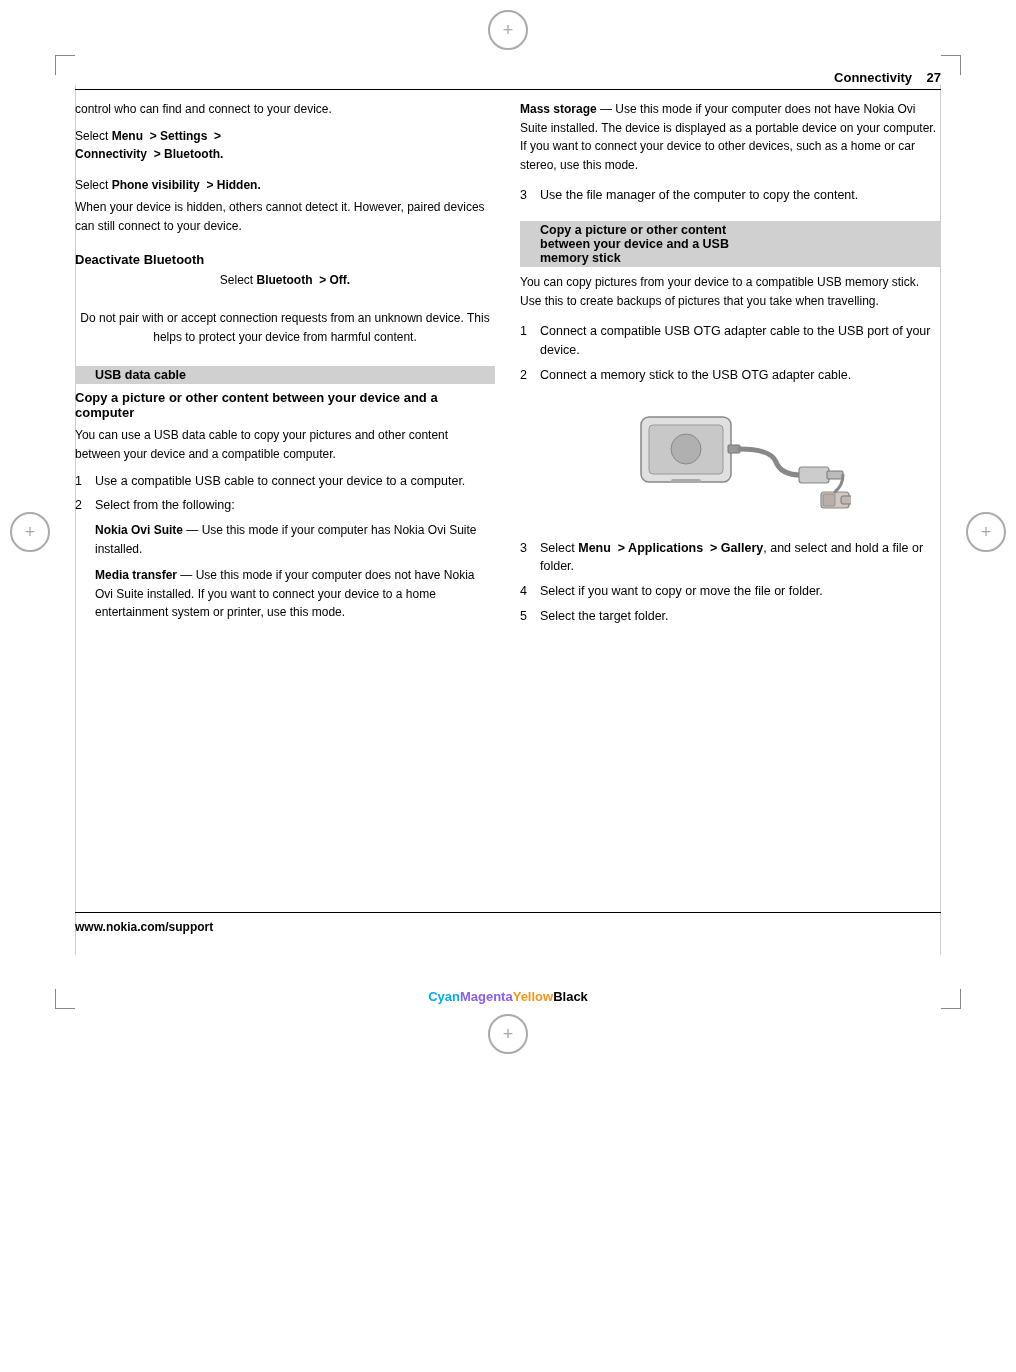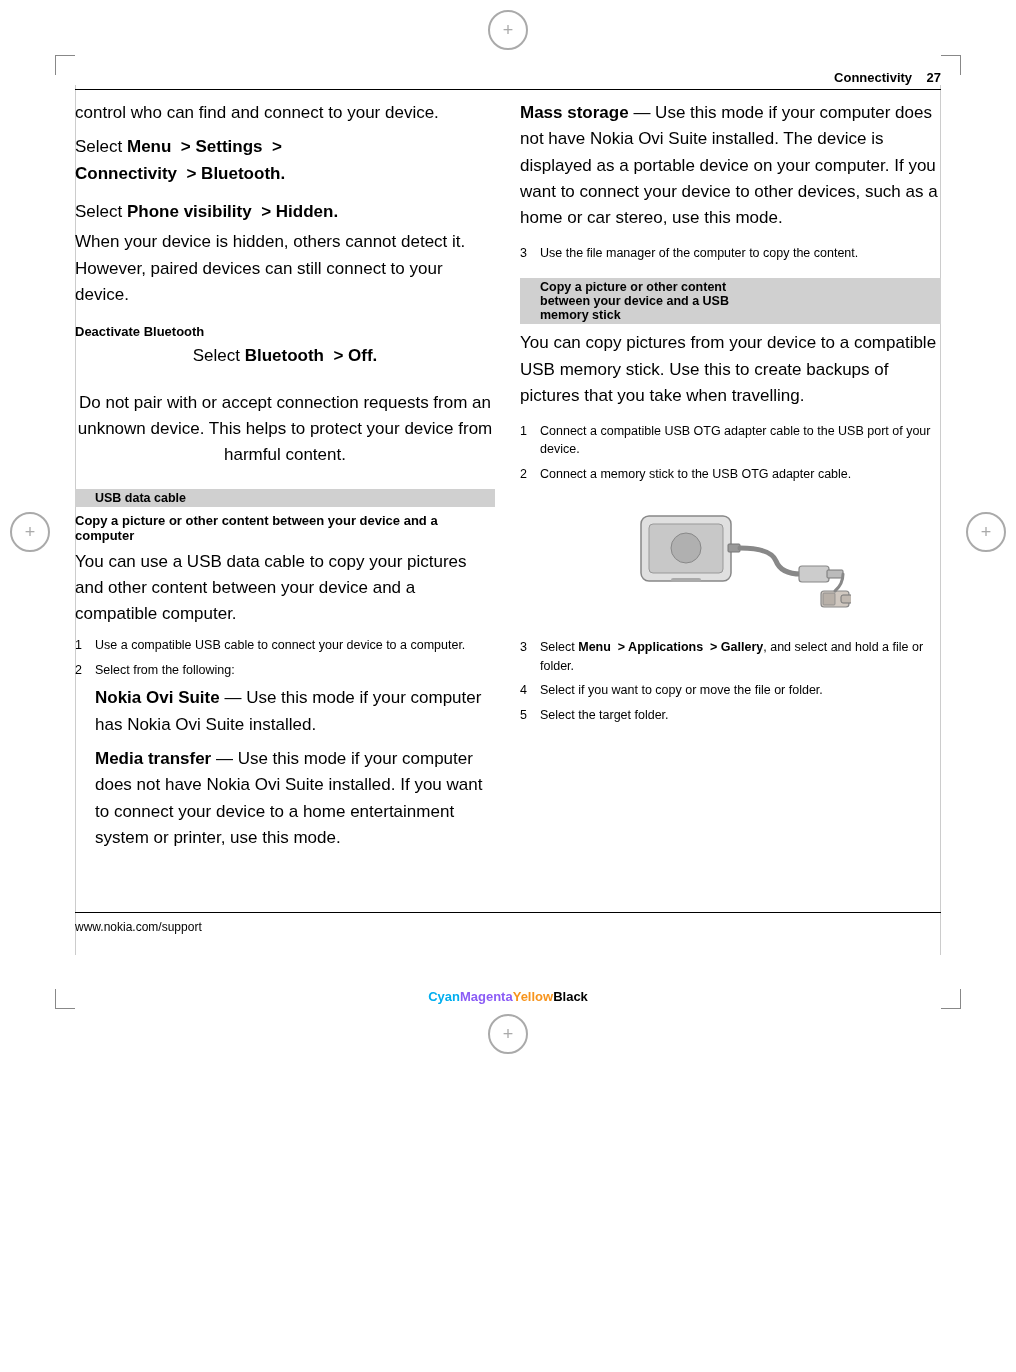--- a/index.html
+++ b/index.html
@@ -91,21 +91,21 @@
     
     .section-bar {
       background: #d0d0d0;
       padding: 2px 20px;
       font-weight: bold;
       font-size: 12.5px;
       margin-bottom: 4px;
     }
 
     .para {
-      font-size: 17px;
+      font-size: 12px;
       line-height: 1.55;
       margin-bottom: 8px;
     }
 
     .bold { font-weight: bold; }
 
     .list-item {
       display: flex;
       margin-bottom: 6px;
       font-size: 12.5px;
@@ -131,21 +131,21 @@
     .footer {
       position: absolute;
       bottom: 130px;
       left: 75px;
       right: 75px;
       border-top: 1px solid #000;
       padding-top: 6px;
     }
     .footer-text {
       font-size: 12px;
-      font-weight: normal;
+      font-weight: bold;
     }
 
     
     .color-bar {
       position: absolute;
       bottom: 60px;
       left: 50%;
       transform: translateX(-50%);
       display: flex;
       font-size: 13px;

